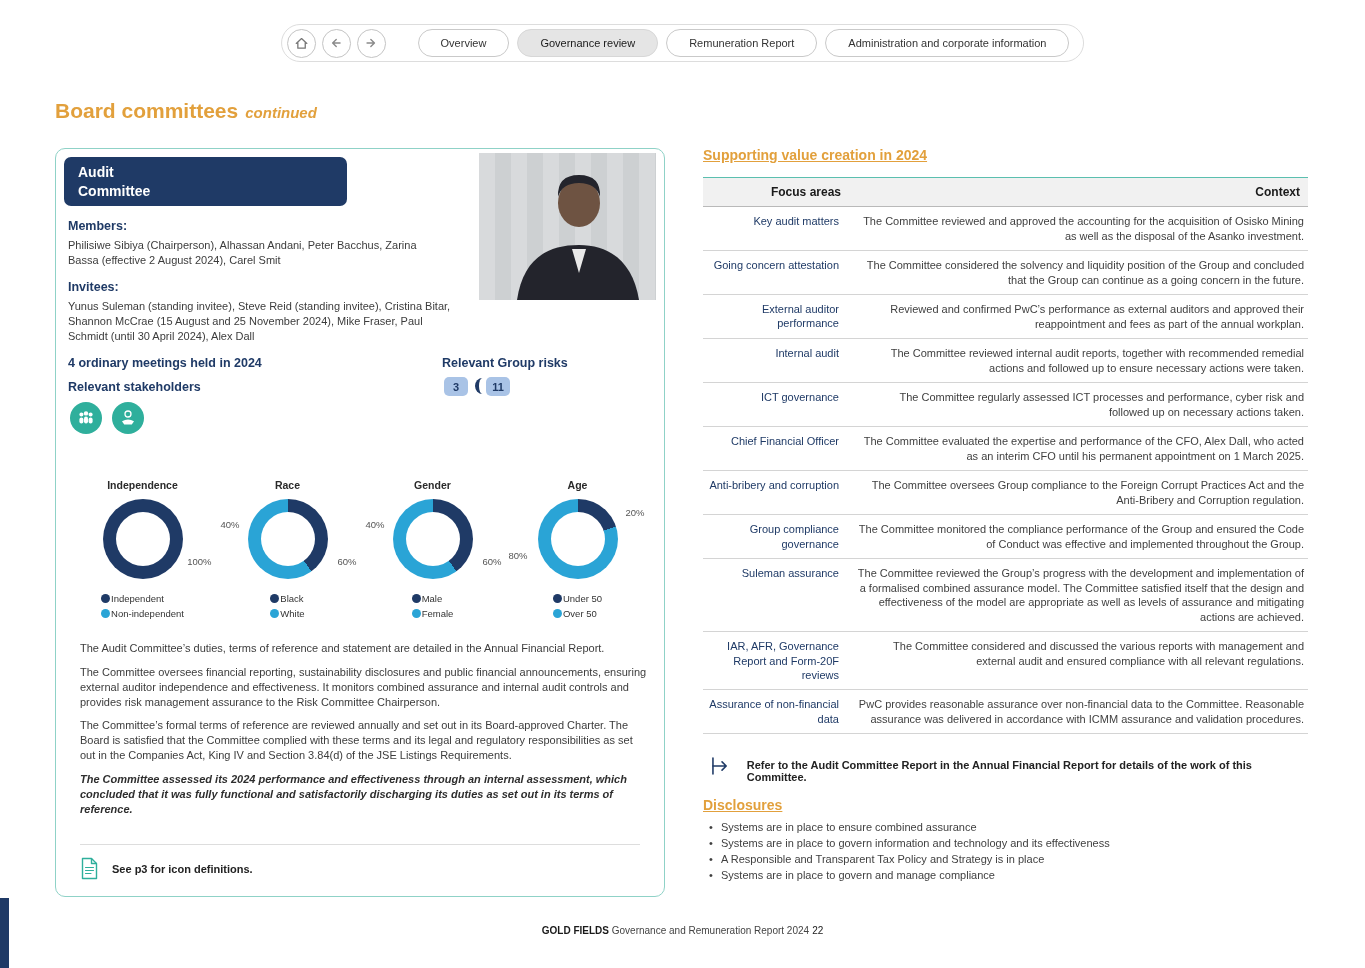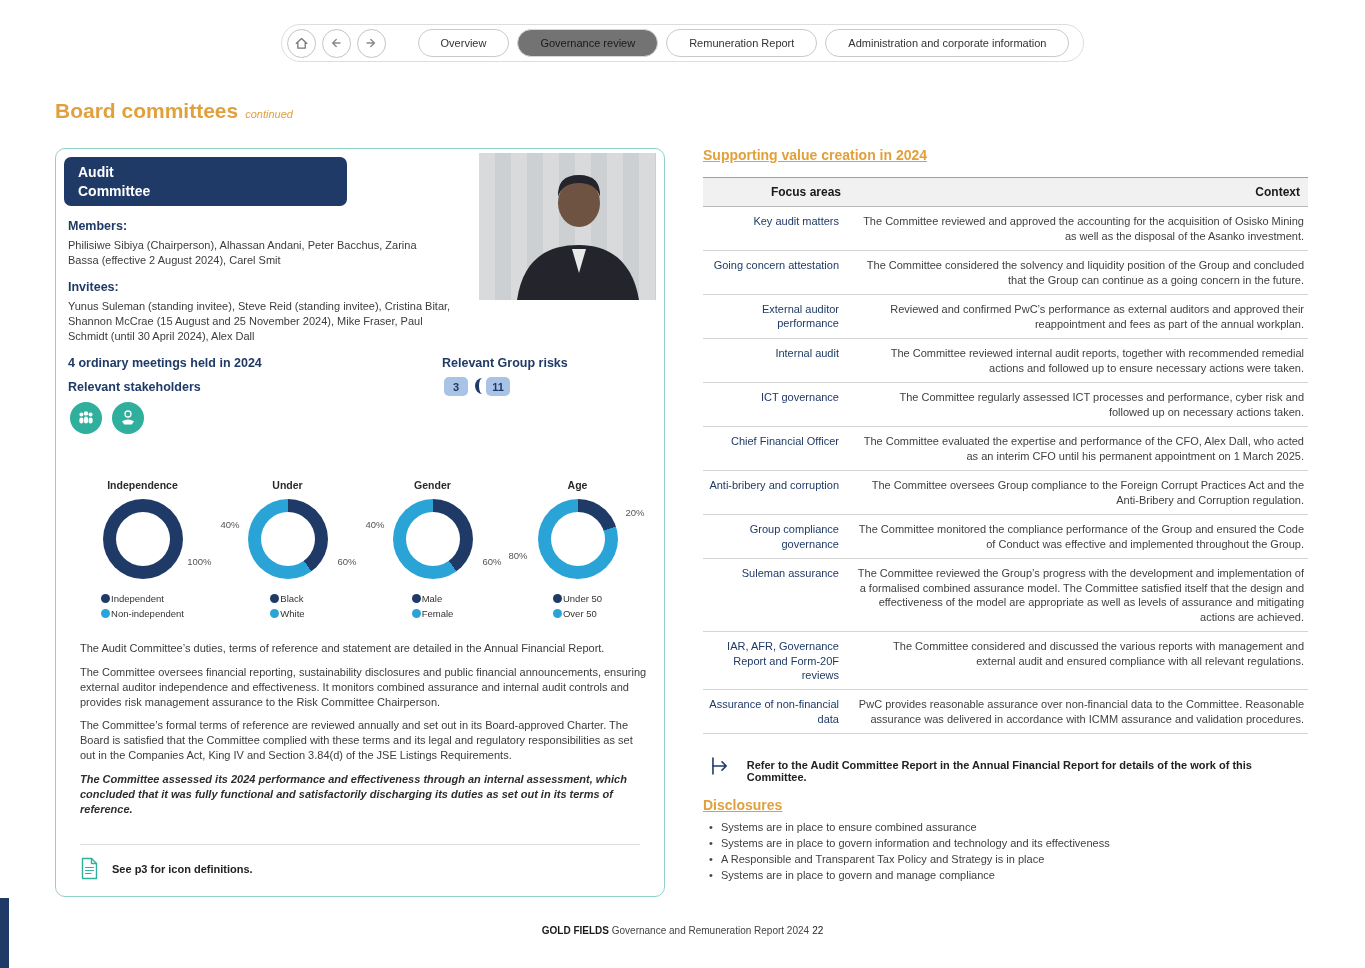--- a/index.html
+++ b/index.html
@@ -9,26 +9,26 @@
 
   
   .topnav { position: absolute; top: 24px; left: 50%; transform: translateX(-50%);
     height: 38px; display: flex; align-items: center; gap: 6px;
     border: 1px solid #ddd; border-radius: 20px; background: #fff; padding: 0 14px 0 5px; }
   .nav-circle { width: 29px; height: 29px; border-radius: 50%; border: 1px solid #c4c4c4;
     display: flex; align-items: center; justify-content: center; background: #fff; cursor: pointer; }
   .tabs { display: flex; gap: 8px; margin-left: 26px; }
   .tab { height: 28px; border-radius: 14px; border: 1px solid #c9c9c9; background: #fff;
     display: flex; align-items: center; padding: 0 22px; font-size: 11px; color: #333; white-space: nowrap; cursor: pointer; }
-  .tab.active { background: #737373; border-color: #d7d7d7; color: #1a1a1a; }
+  .tab.active { background: #e5e5e5; border-color: #d7d7d7; color: #1a1a1a; }
 
   
   .page-title { position: absolute; left: 55px; top: 99px; color: #e2a03c; }
   .page-title .main { font-size: 21px; font-weight: bold; }
-  .page-title .suffix { font-size: 11px; font-style: italic; margin-left: 7px; font-weight: normal; margin-top: 48px; }
+  .page-title .suffix { font-size: 15px; font-style: italic; margin-left: 7px; font-weight: bold; margin-top: 48px; }
 
   
   .card { position: absolute; left: 55px; top: 148px; width: 610px; height: 749px;
     border: 1px solid #8fd2c7; border-radius: 10px; background: #fff; }
   .committee-header { position: absolute; left: 8px; top: 8px; width: 283px; height: 49px;
     background: #1f3a66; border-radius: 7px; color: #fff; font-weight: bold; font-size: 14px;
     display: flex; flex-direction: column; justify-content: center; padding: 0 14px; line-height: 1.35; }
   .photo { position: absolute; left: 423px; top: 4px; width: 177px; height: 147px;
     background: repeating-linear-gradient(90deg, #d8dadc 0 16px, #cdd0d2 16px 32px); overflow: hidden; }
   .label-navy { position: absolute; color: #1f3a66; font-weight: bold; font-size: 12.5px; }
@@ -187,21 +187,21 @@
               <span class="legend-dot" style="background: rgb(31, 58, 102);"></span>
               <span>Independent</span>
             </div>
           <div class="legend-item">
               <span class="legend-dot" style="background: rgb(42, 164, 214);"></span>
               <span>Non-independent</span>
             </div>
         </div>
       </div>
       <div class="chart">
-        <div class="chart-title">Under</div>
+        <div class="chart-title">Race</div>
         <div class="donut-wrap">
           <div class="donut" style="background: conic-gradient(rgb(31, 58, 102) 0%, rgb(31, 58, 102) 40%, rgb(42, 164, 214) 40%, rgb(42, 164, 214) 100%);"></div>
           <span class="pct pos-tl">40%</span>
           <span class="pct pos-br">60%</span>
         </div>
         <div class="legend">
           <div class="legend-item">
               <span class="legend-dot" style="background: rgb(31, 58, 102);"></span>
               <span>Black</span>
             </div>

